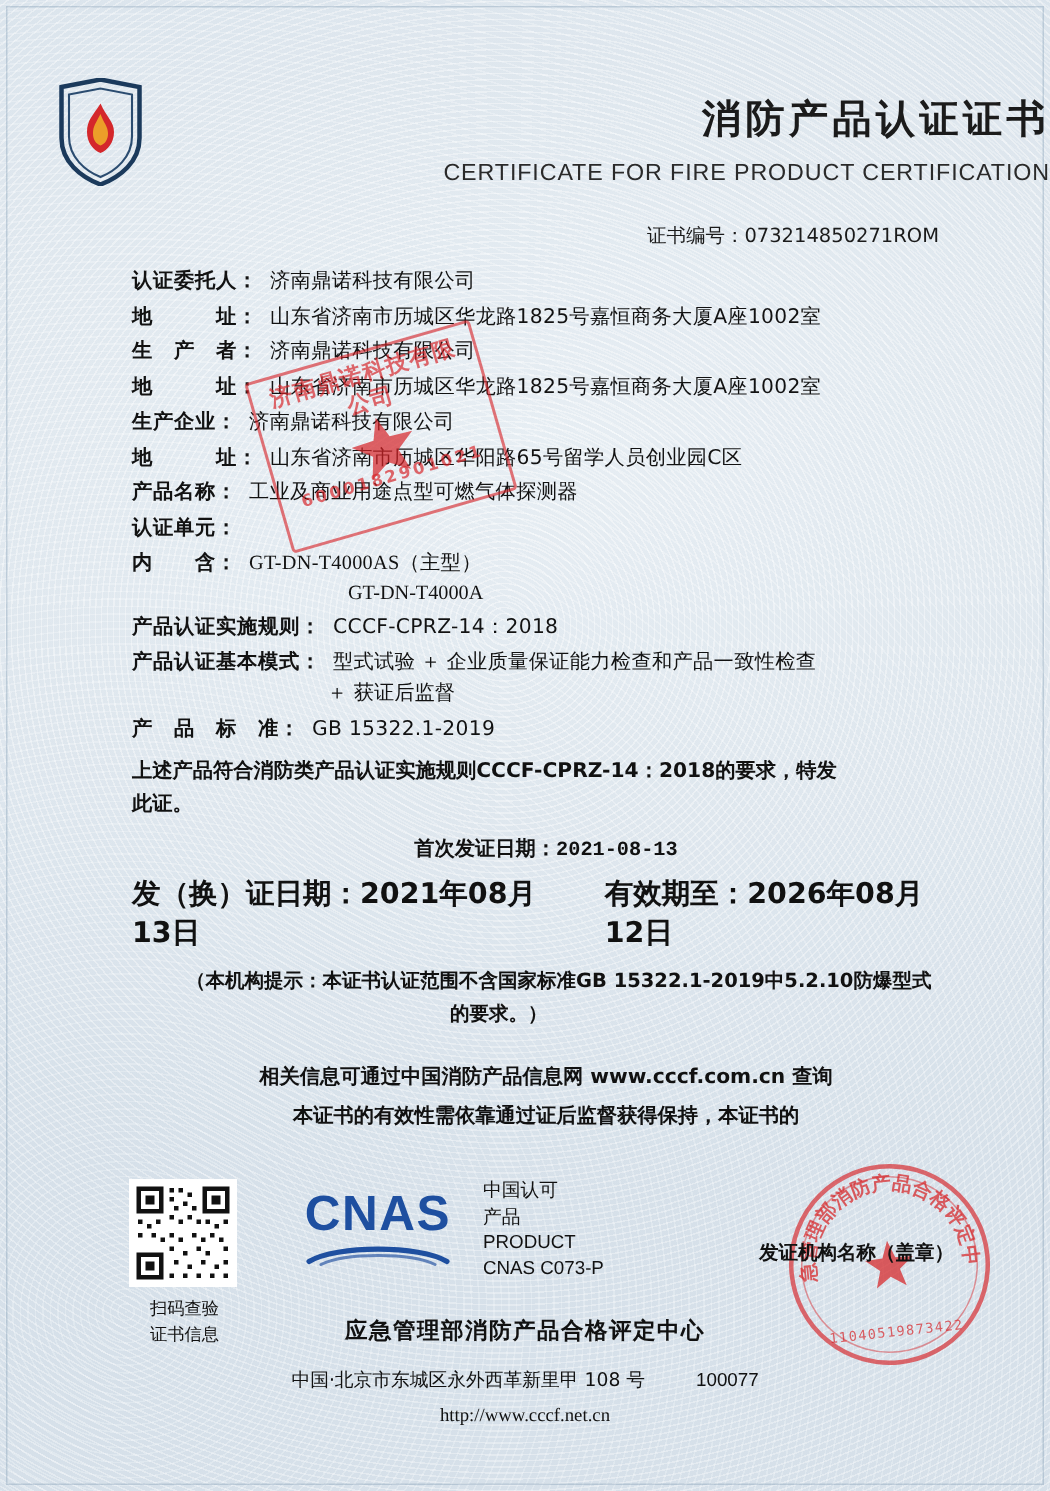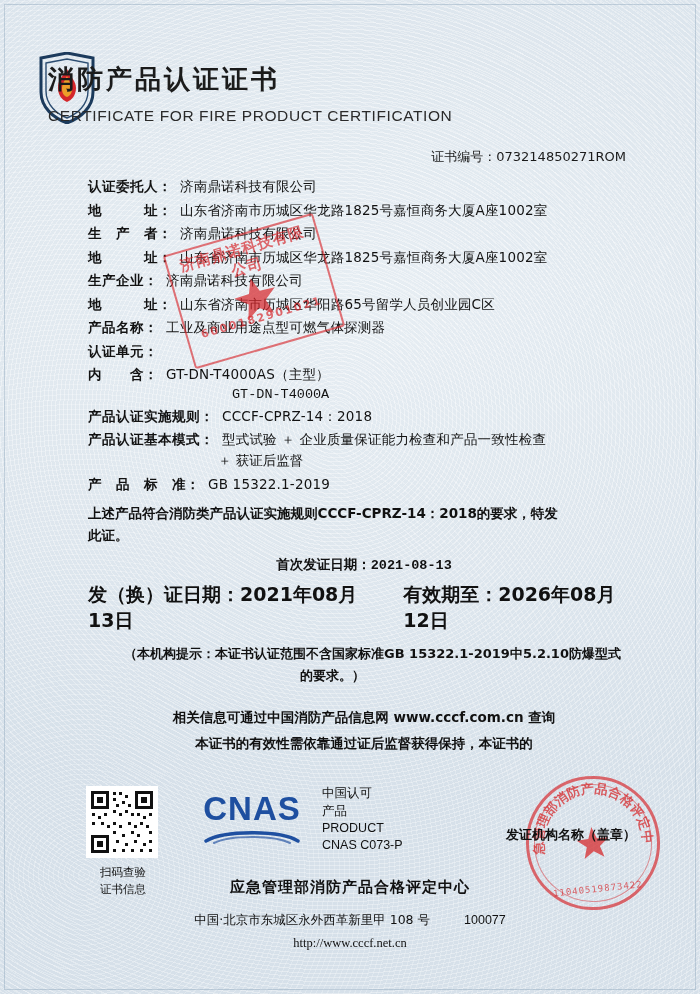--- a/index.html
+++ b/index.html
@@ -43,21 +43,21 @@
     position: absolute;
     left: 38px;
     top: 52px;
     width: 58px;
     height: 72px;
   }
   .title-block {
     position: absolute;
     left: 0; right: 0;
     top: 62px;
-    text-align: left;
+    text-align: right;
     padding-left: 48px;
   }
   .title-cn {
     font-size: 26px;
     font-weight: bold;
     letter-spacing: 3px;
     color: #1b1b1b;
     font-family: "DejaVu Sans", sans-serif;
   }
   .title-en {
@@ -95,33 +95,33 @@
     flex: 0 0 auto;
     font-weight: bold;
     white-space: pre;
     letter-spacing: 0.5px;
   }
   .row .val {
     flex: 1 1 auto;
     padding-left: 8px;
     letter-spacing: 0.2px;
   }
-  .row.tight { margin-bottom: 3px; }
+  .row.tight { margin-bottom: 3px; font-family: Liberation Serif, serif; }
   .indent-val {
     padding-left: 130px;
     font-size: 13.5px;
     margin-bottom: 5.5px;
     font-family: "DejaVu Sans", sans-serif;
     color: #121212;
   }
   .indent-val2 {
     padding-left: 144px;
     font-size: 13.5px;
     margin-bottom: 5.5px;
-    font-family: Liberation Mono, monospace;
+    font-family: Liberation Serif, serif;
     color: #121212;
   }
   .para {
     font-size: 13.5px;
     font-weight: bold;
     color: #111;
     font-family: "DejaVu Sans", sans-serif;
     line-height: 1.65;
     margin-top: 8px;
   }

